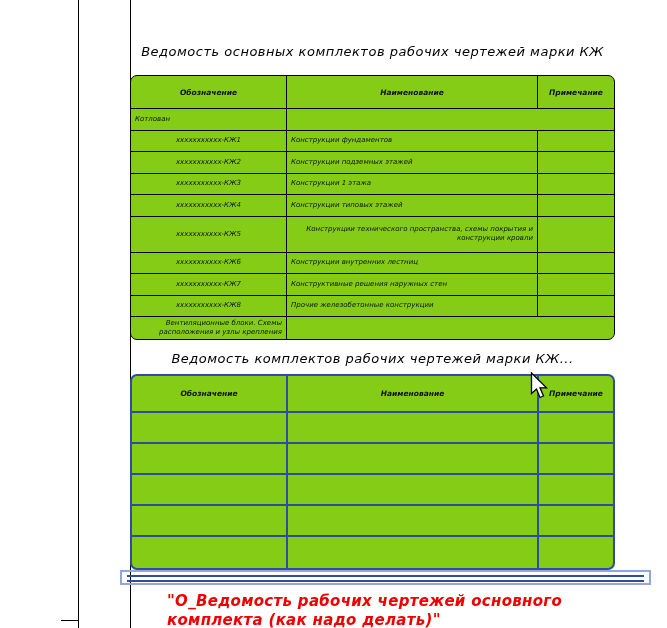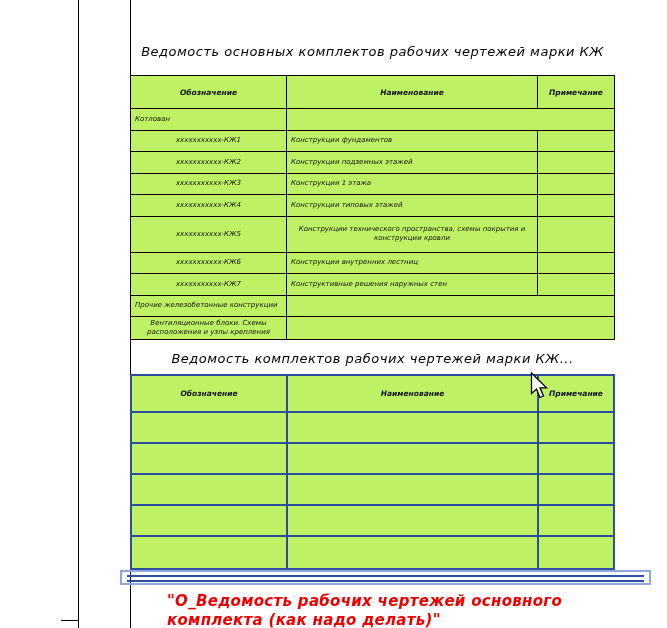--- a/index.html
+++ b/index.html
@@ -13,38 +13,38 @@
 
   .title{
     position:absolute;left:130px;width:485px;text-align:center;
     font-style:italic;font-size:13px;color:#000;letter-spacing:0.5px;
     white-space:nowrap;
   }
   .title1{top:44px;}
   .title2{top:351px;font-style:italic;}
 
   
-  .tbl{position:absolute;left:130px;width:485px;box-sizing:border-box;background:#bef264;}
+  .tbl{position:absolute;left:130px;width:485px;box-sizing:border-box;background:#84cc16;border-radius:7px;}
   .tbl1{top:75px;border:1.5px solid #000;}
   .tbl2{top:374px;border:2px solid #2d4e9f;}
   .row{display:grid;grid-template-columns:156px 251px auto;box-sizing:border-box;}
   .tbl1 .row{border-bottom:1px solid #000;}
   .tbl1 .row:last-child{border-bottom:none;}
   .tbl2 .row{border-bottom:2px solid #2d4e9f;}
   .tbl2 .row:last-child{border-bottom:none;}
   .cell{
     box-sizing:border-box;display:flex;align-items:center;
     font-style:italic;font-size:7px;color:#111;line-height:9px;
     overflow:hidden;
   }
   .tbl1 .cell{border-right:1px solid #000;}
   .tbl2 .cell{border-right:2px solid #2d4e9f;}
   .cell:last-child{border-right:none !important;}
   .c-center{justify-content:center;text-align:center;}
-  .c-name{justify-content:flex-start;padding:0 4px;text-align:center;}
+  .c-name{justify-content:flex-start;padding:0 4px;text-align:right;}
   .hdr{font-size:7.5px;justify-content:center;text-align:center;font-weight:bold;}
   .rh1{height:33px;}
   .rn1{height:21.5px;}
   .rb1{height:36px;}
   .rh2{height:37px;}
   .rn2{height:31px;}
 
   
   .selbar{
     position:absolute;left:120px;top:570px;width:531px;height:15px;
@@ -114,20 +114,21 @@
       <div class="cell c-center">xxxxxxxxxxx-КЖ6</div>
       <div class="cell c-name">Конструкции внутренних лестниц</div>
       <div class="cell"></div>
     </div>
     <div class="row rn1">
       <div class="cell c-center">xxxxxxxxxxx-КЖ7</div>
       <div class="cell c-name">Конструктивные решения наружных стен</div>
       <div class="cell"></div>
     </div>
     <div class="row rn1">
+      <div class="cell c-center">xxxxxxxxxxx-КЖ8</div>
       <div class="cell c-name">Прочие железобетонные конструкции</div>
       <div class="cell"></div>
     </div>
     <div class="row rn1">
       <div class="cell c-name">Вентиляционные блоки. Схемы расположения и узлы крепления</div>
       <div class="cell"></div>
     </div>
   </div>
 
   <div class="title title2">Ведомость комплектов рабочих чертежей марки КЖ...</div>

